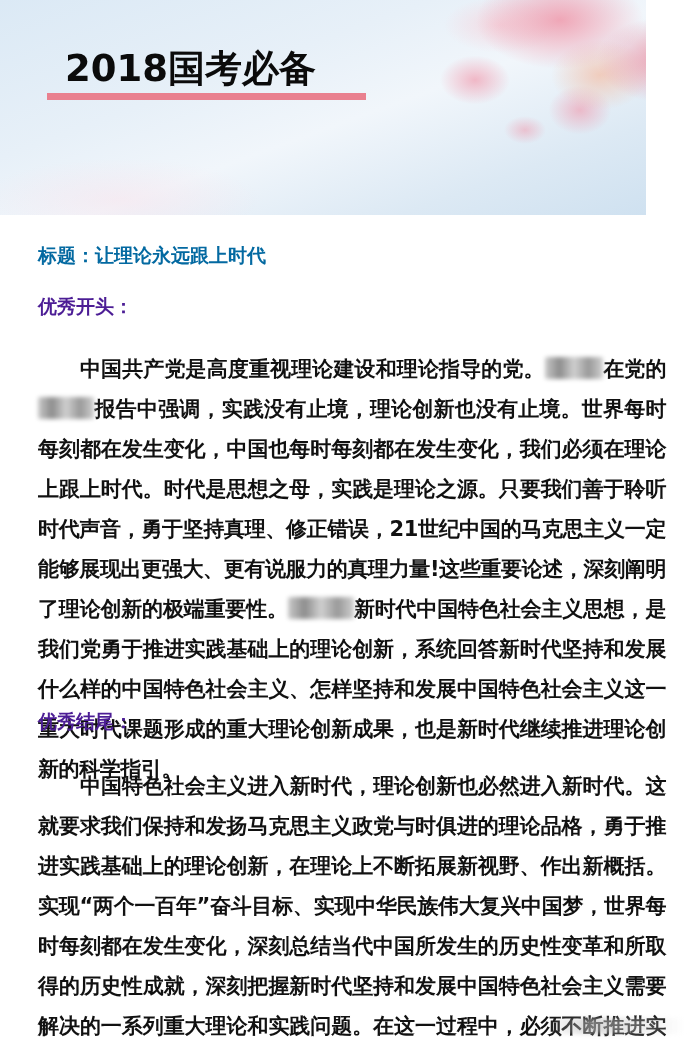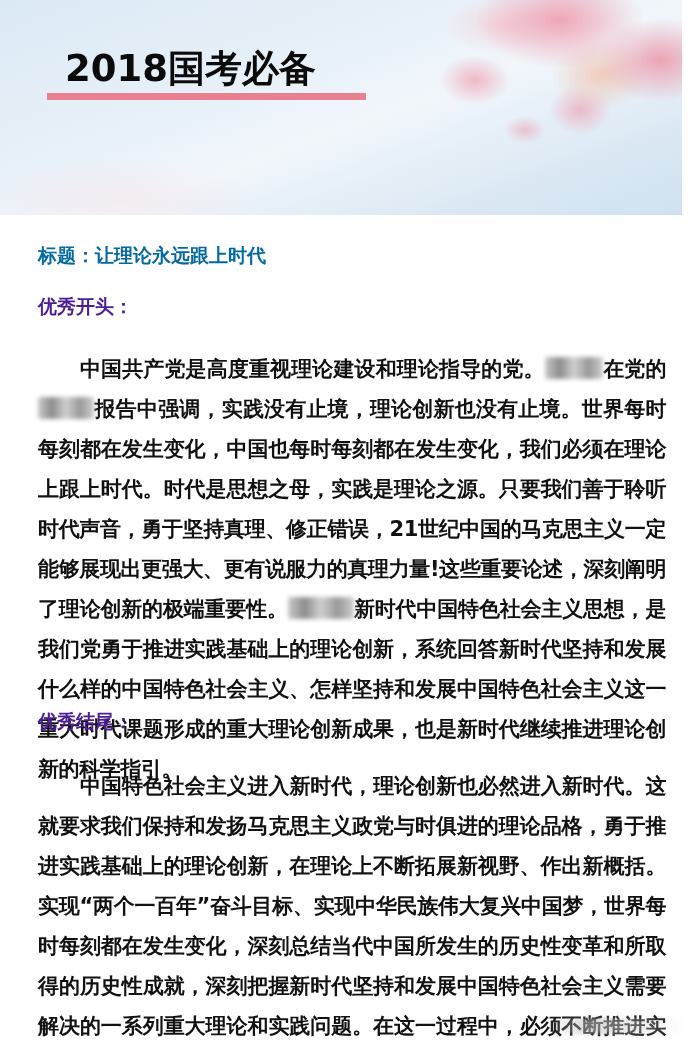--- a/index.html
+++ b/index.html
@@ -15,21 +15,20 @@
     background:
       radial-gradient(ellipse 120px 70px at 560px 20px, rgba(240,140,160,0.75), rgba(240,140,160,0) 70%),
       radial-gradient(ellipse 90px 60px at 660px 60px, rgba(238,130,150,0.7), rgba(238,130,150,0) 70%),
       radial-gradient(ellipse 70px 50px at 600px 75px, rgba(245,180,150,0.6), rgba(245,180,150,0) 70%),
       radial-gradient(ellipse 50px 35px at 475px 80px, rgba(240,150,170,0.65), rgba(240,150,170,0) 70%),
       radial-gradient(ellipse 45px 35px at 580px 110px, rgba(240,150,170,0.6), rgba(240,150,170,0) 70%),
       radial-gradient(ellipse 30px 20px at 525px 130px, rgba(240,150,170,0.5), rgba(240,150,170,0) 70%),
       radial-gradient(ellipse 80px 40px at 500px 25px, rgba(248,200,210,0.6), rgba(248,200,210,0) 70%),
       radial-gradient(ellipse 200px 60px at 120px 200px, rgba(250,220,230,0.4), rgba(250,220,230,0) 70%),
       linear-gradient(160deg, #dbe9f5 0%, #e7f0f8 35%, #f1f6fb 55%, #dce9f4 80%, #cfe1f0 100%);
-    padding-left: 36px;
   }
   .banner-title {
     position: absolute; left: 65px; top: 44px;
     font-size: 37px; font-weight: bold; color: #0b0b0b; letter-spacing: 0px;
     white-space: nowrap;
   }
   .banner-bar {
     position: absolute; left: 47px; top: 93px; width: 319px; height: 7px;
     background: #e9808f;
   }

